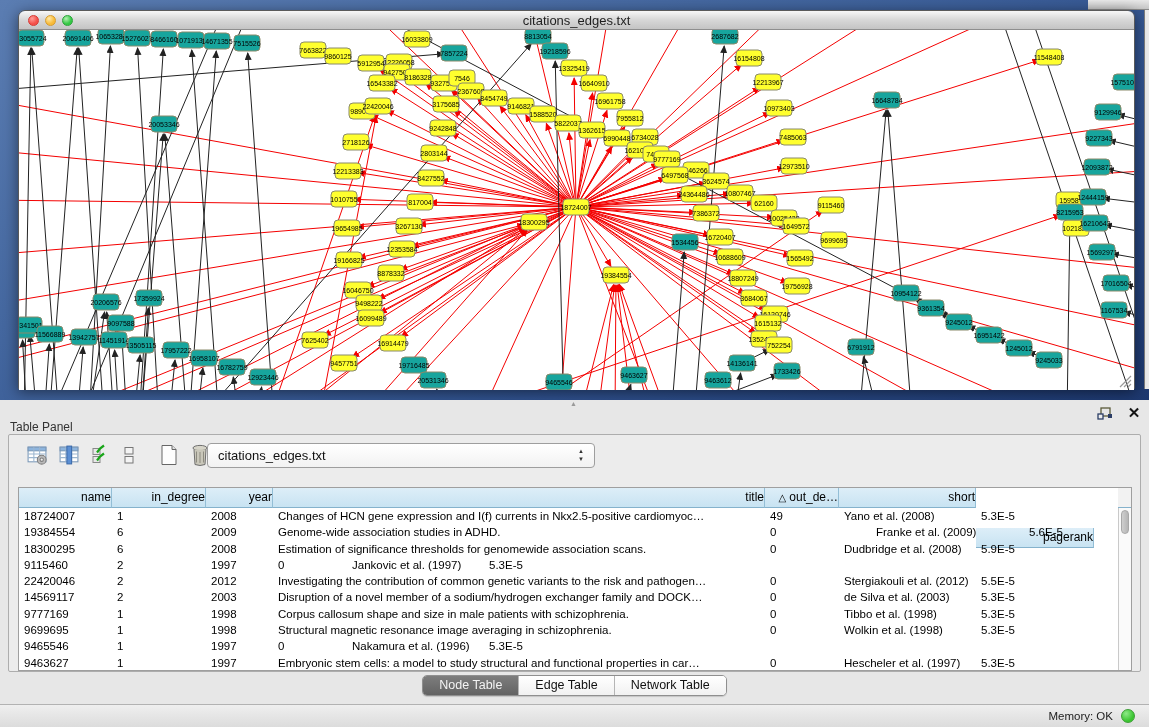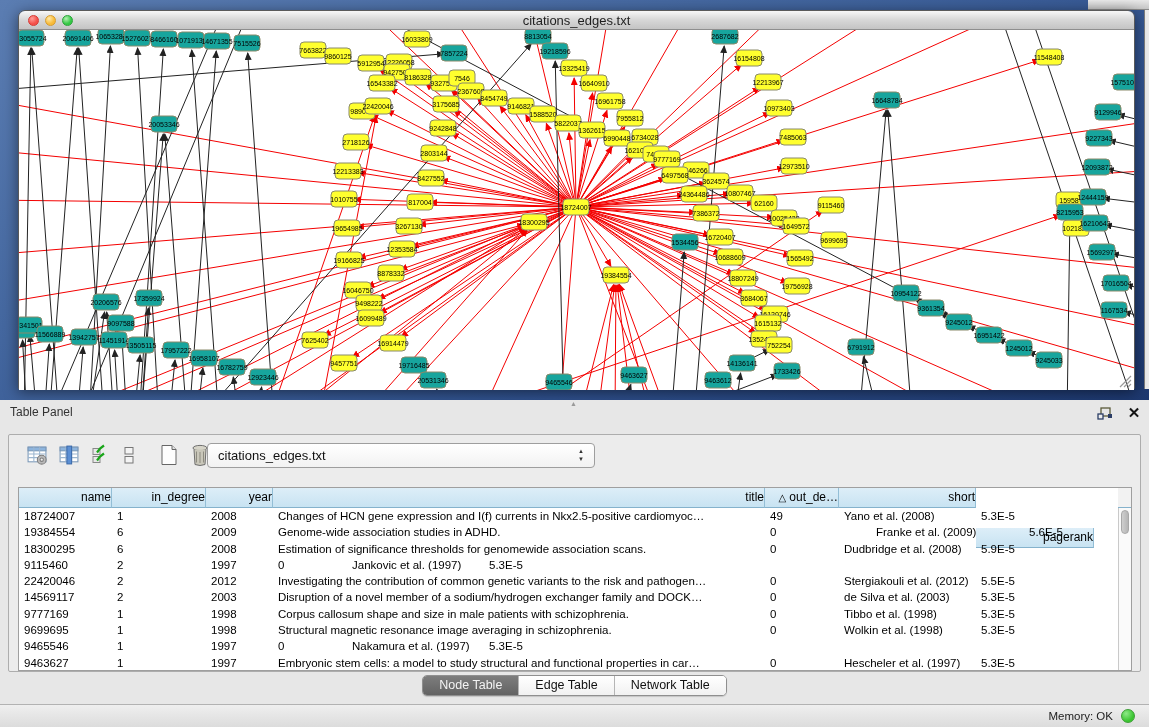--- a/index.html
+++ b/index.html
@@ -24,21 +24,21 @@
   .tl-yellow { left:26px; background:radial-gradient(circle at 35% 30%,#ffe9a8,#f8bb39 60%); border:1px solid #d79c2d; }
   .tl-green  { left:43px; background:radial-gradient(circle at 35% 30%,#b3f0b0,#35c846 60%); border:1px solid #2aa338; }
   .win-title { position:absolute; left:0; right:0; top:2px; text-align:center; font-size:13px; color:#1f1f1f; }
   .net-canvas { position:relative; width:100%; height:360px; background:#ffffff; overflow:hidden; }
   .net-canvas svg { display:block; }
   .grip { position:absolute; right:2px; bottom:2px; }
 
   
   .table-panel { position:absolute; left:0; top:400px; width:1149px; height:327px; background:#e7e7e7; }
   .panel-titlebar { position:relative; height:30px; }
-  .panel-title { position:absolute; left:10px; top:5px; font-size:12px; color:#333; }
+  .panel-title { position:absolute; left:10px; top:20px; font-size:12px; color:#333; }
   .splitter-dot { position:absolute; left:570px; top:0px; width:8px; height:5px; color:#9a9a9a; font-size:7px; }
   .float-btn { position:absolute; left:1096px; top:6px; width:18px; height:16px; cursor:default; }
   .close-btn { position:absolute; left:1125px; top:4px; width:18px; height:18px; font-size:15px; font-weight:bold; color:#151515; text-align:center; line-height:18px; }
 
   .panel-content { position:absolute; left:8px; top:34px; width:1133px; height:238px;
                    background:#ececec; border:1px solid #adadad; border-radius:2px; }
   .toolbar { position:absolute; left:0; top:0; width:100%; height:46px; }
   .tool-btn { position:absolute; top:8px; width:26px; height:28px; display:flex; align-items:center; justify-content:center; }
   .combo { position:absolute; left:198px; top:8px; width:388px; height:25px; background:linear-gradient(#ffffff,#f2f2f2);
            border:1px solid #9e9e9e; border-radius:4px; font-size:13px; color:#111; line-height:23px; padding-left:10px; }
@@ -959,21 +959,21 @@
             <div class="td" style="width: 492px;">Structural magnetic resonance image averaging in schizophrenia.</div>
             <div class="td" style="width: 74px;">0</div>
             <div class="td" style="width: 137px;">Wolkin et al. (1998)</div>
             <div class="td" style="width: 118px;">5.3E-5</div>
           </div>
           <div class="tr">
             <div class="td" style="width: 93px;">9465546</div>
             <div class="td" style="width: 94px;">1</div>
             <div class="td" style="width: 67px;">1997</div>
             <div class="td" style="width: 74px;">0</div>
-            <div class="td" style="width: 137px;">Nakamura et al. (1997)</div>
+            <div class="td" style="width: 137px;">Nakamura et al. (1996)</div>
             <div class="td" style="width: 118px;">5.3E-5</div>
           </div>
           <div class="tr">
             <div class="td" style="width: 93px;">9463627</div>
             <div class="td" style="width: 94px;">1</div>
             <div class="td" style="width: 67px;">1997</div>
             <div class="td" style="width: 492px;">Embryonic stem cells: a model to study structural and functional properties in car…</div>
             <div class="td" style="width: 74px;">0</div>
             <div class="td" style="width: 137px;">Hescheler et al. (1997)</div>
             <div class="td" style="width: 118px;">5.3E-5</div>

